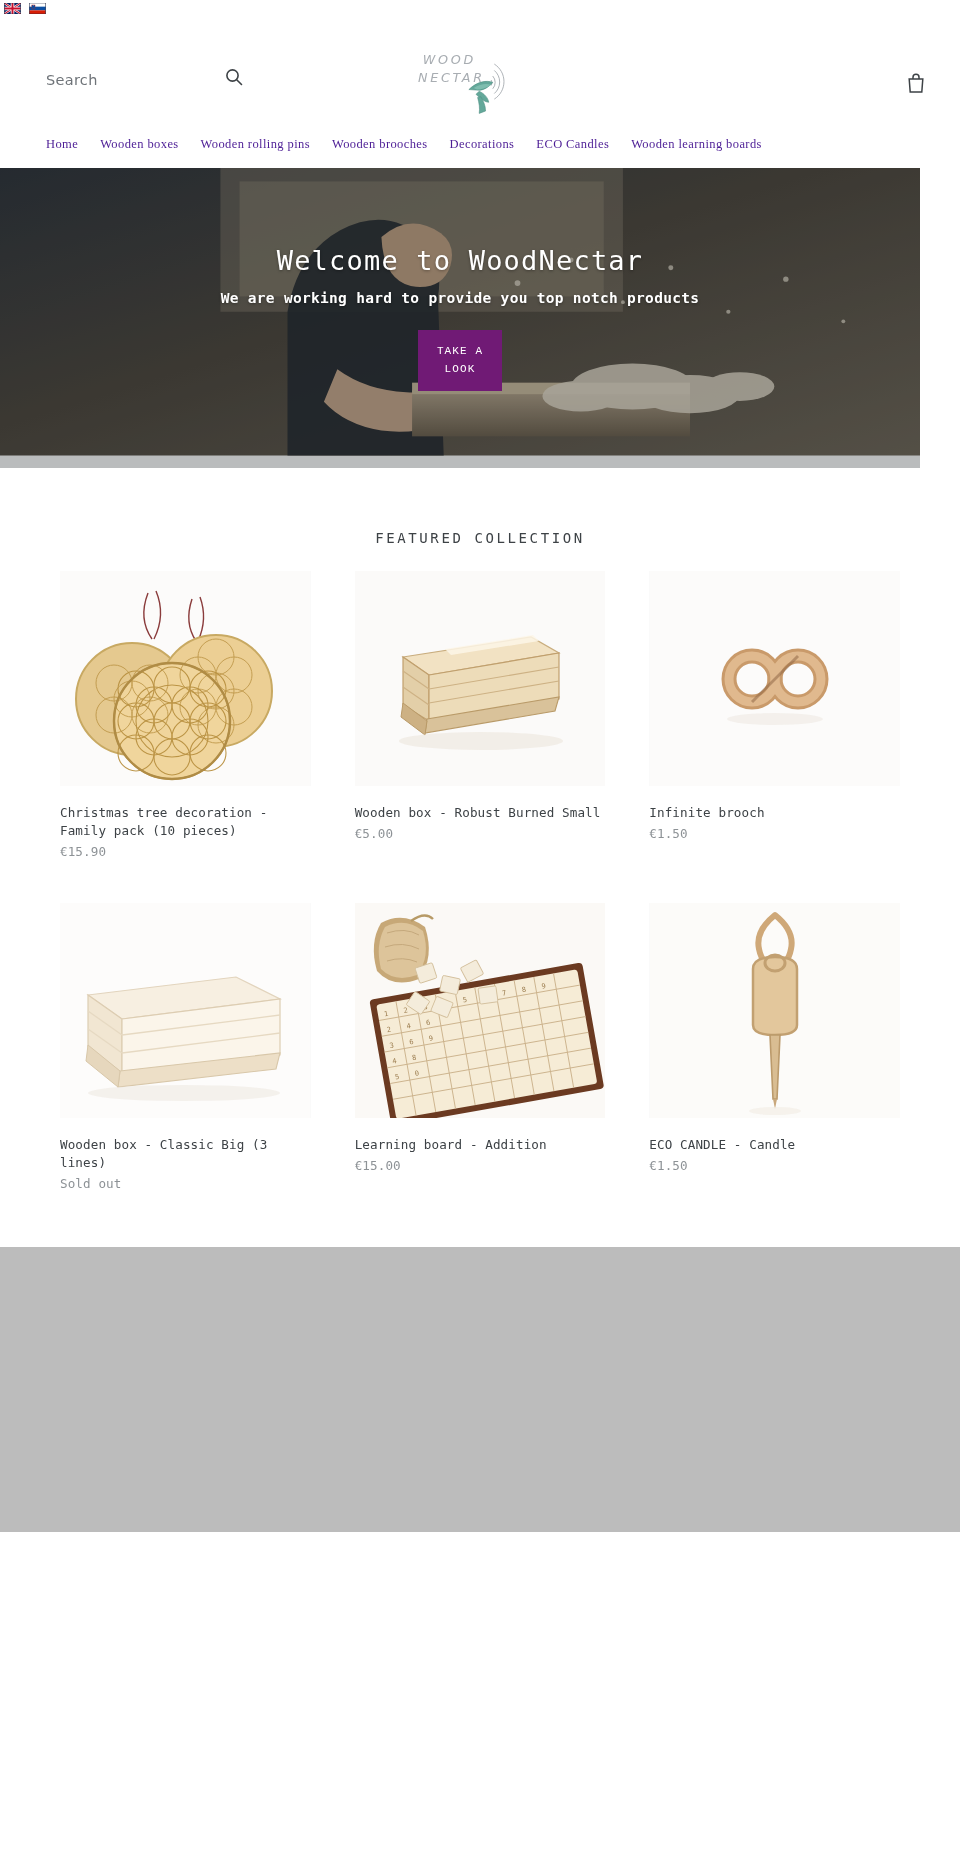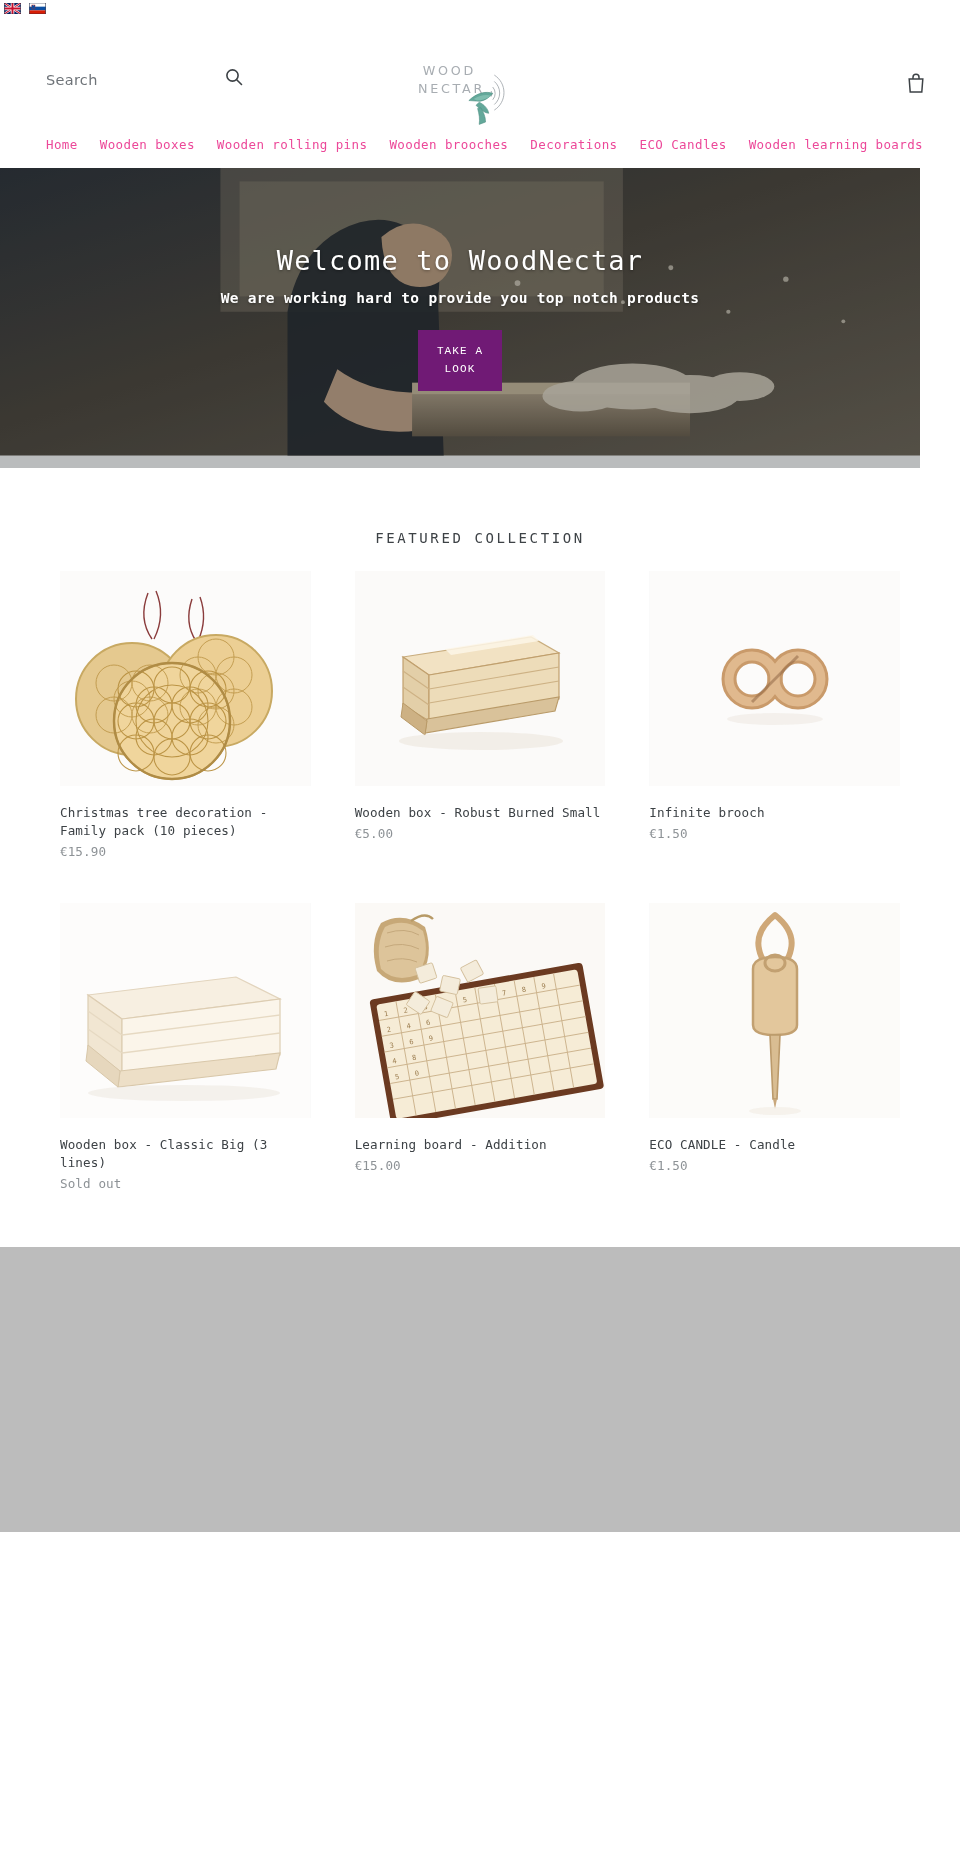--- a/index.html
+++ b/index.html
@@ -24,34 +24,34 @@
   }
   .search-input {
     border:none; outline:none; background:transparent;
     font-family:"DejaVu Sans", "Liberation Sans", sans-serif;
     font-size:14.5px; color:#6f7479; width:190px; letter-spacing:.3px;
   }
   .search-input::placeholder { color:#6f7479; opacity:1; }
   .search-btn { position:absolute; left:178px; top:-5px; background:none; border:none; cursor:pointer; padding:0; }
   .search-btn svg { display:block; }
 
-  .logo { position:absolute; left:50%; top:36px; transform:translateX(-50%); width:160px; }
+  .logo { position:absolute; left:50%; top:25px; transform:translateX(-50%); width:160px;font-style:italic; }
   .logo svg { display:block; width:160px; height:70px; }
 
   .cart-btn {
     position:absolute; right:34px; top:52px;
     background:none; border:none; cursor:pointer; padding:0;
   }
   .cart-btn svg { display:block; }
 
   
   .nav { height:48px; display:flex; align-items:center; padding-left:46px; gap:0; }
   .nav a {
-    color:#ec4899; text-decoration:none; font-size:12.5px;
-    letter-spacing:.4px; padding:0 14px 0 0; margin-right:8px; white-space:nowrap;
+    color:#4c1d95; text-decoration:none; font-size:12.5px;
+    letter-spacing:.4px; padding:0 14px 0 0; margin-right:8px; white-space:nowrap;font-family:Liberation Serif, serif;
   }
   .nav a:first-child { padding-left:0; }
 
   
   .hero {
     position:relative; height:300px; width:920px; overflow:hidden;
     display:flex; flex-direction:column; align-items:center; justify-content:center;
   }
   .hero-bg { position:absolute; inset:0; }
   .hero-overlay { position:absolute; inset:0; background:rgba(25,32,38,.30); }

